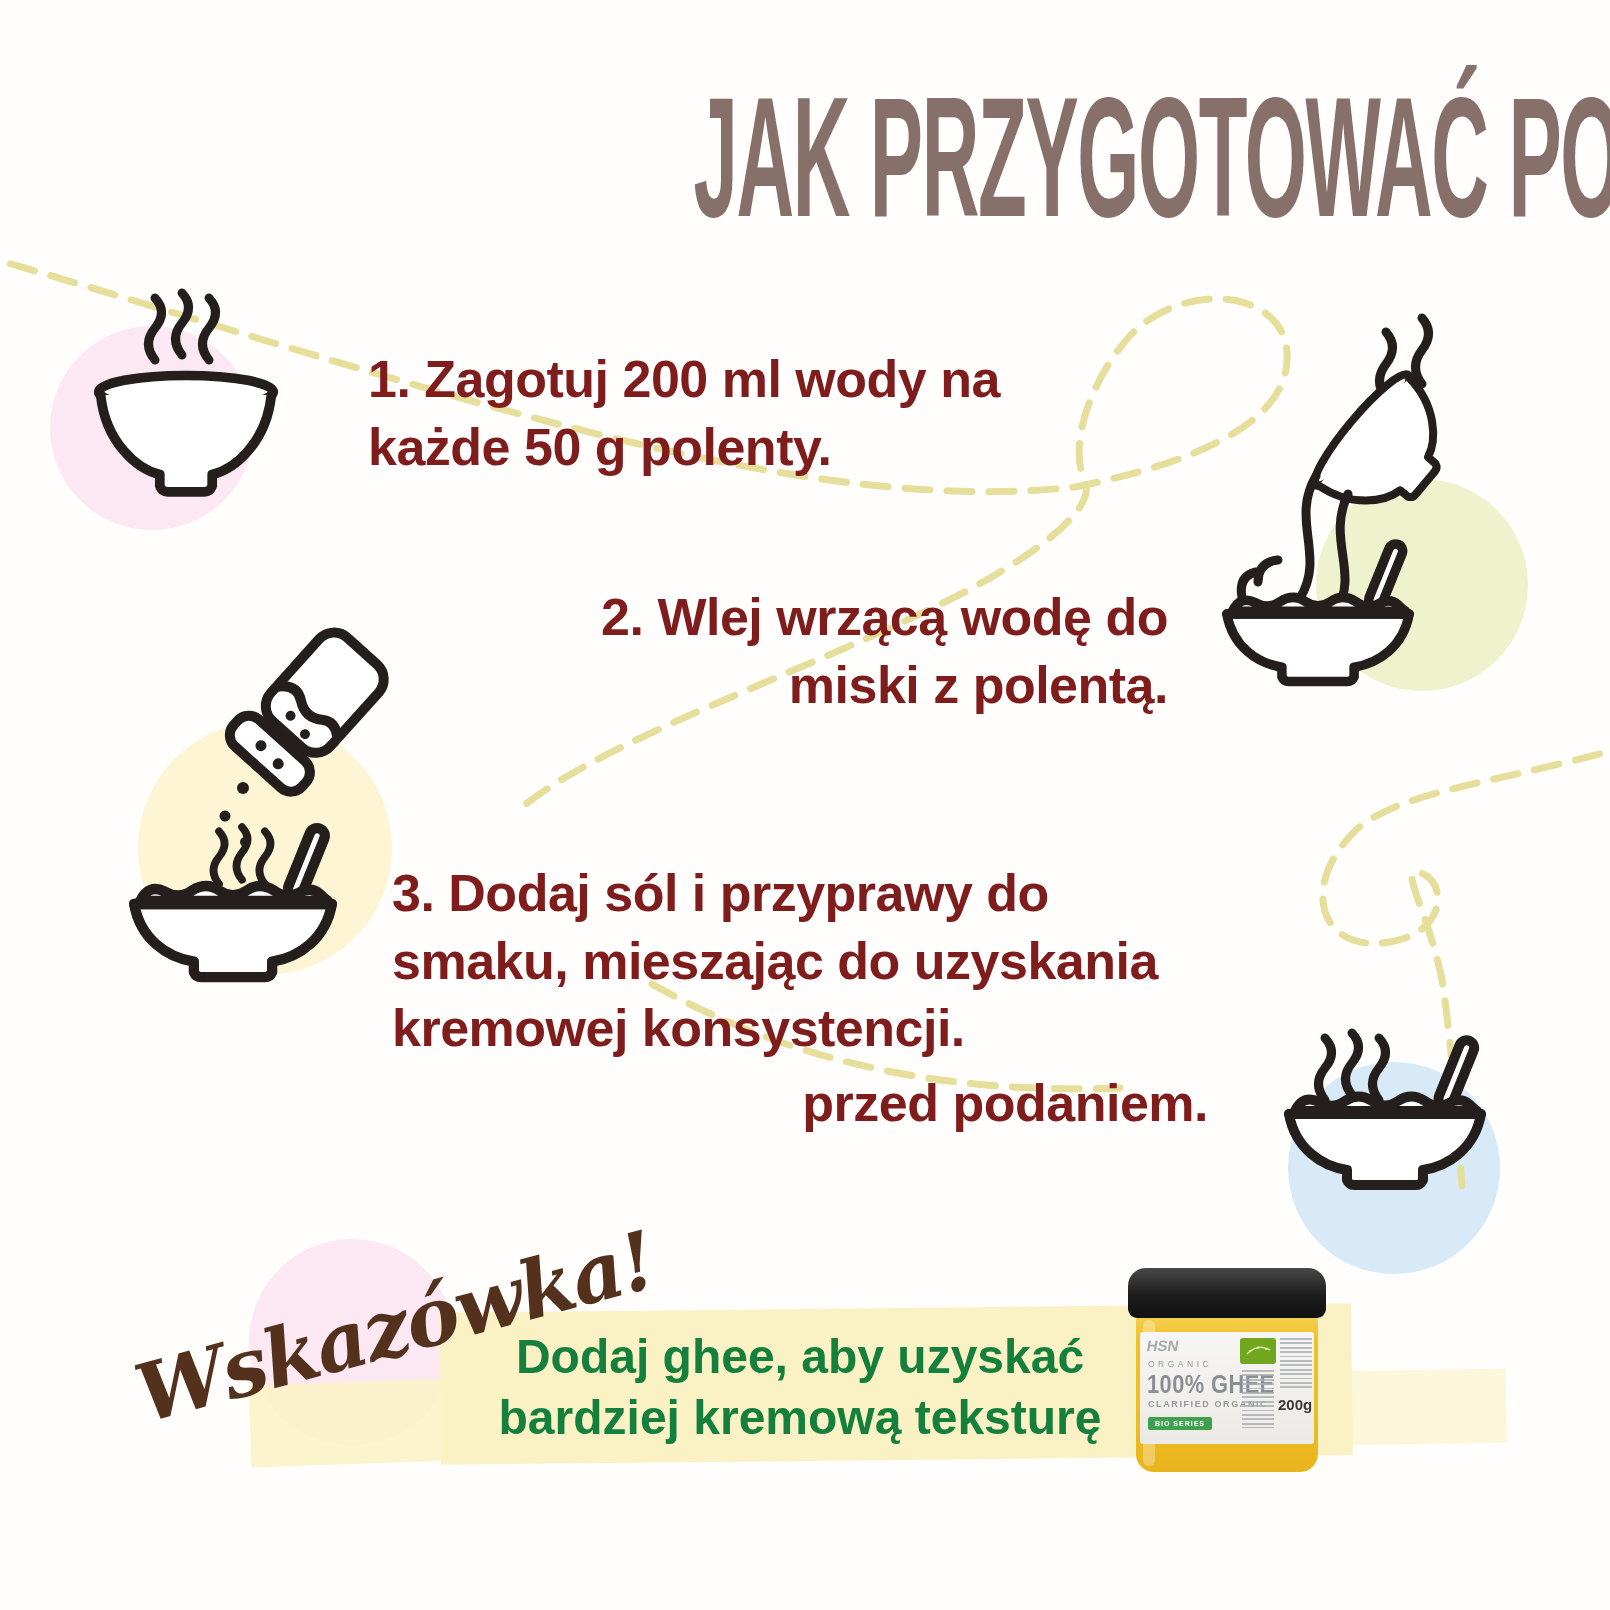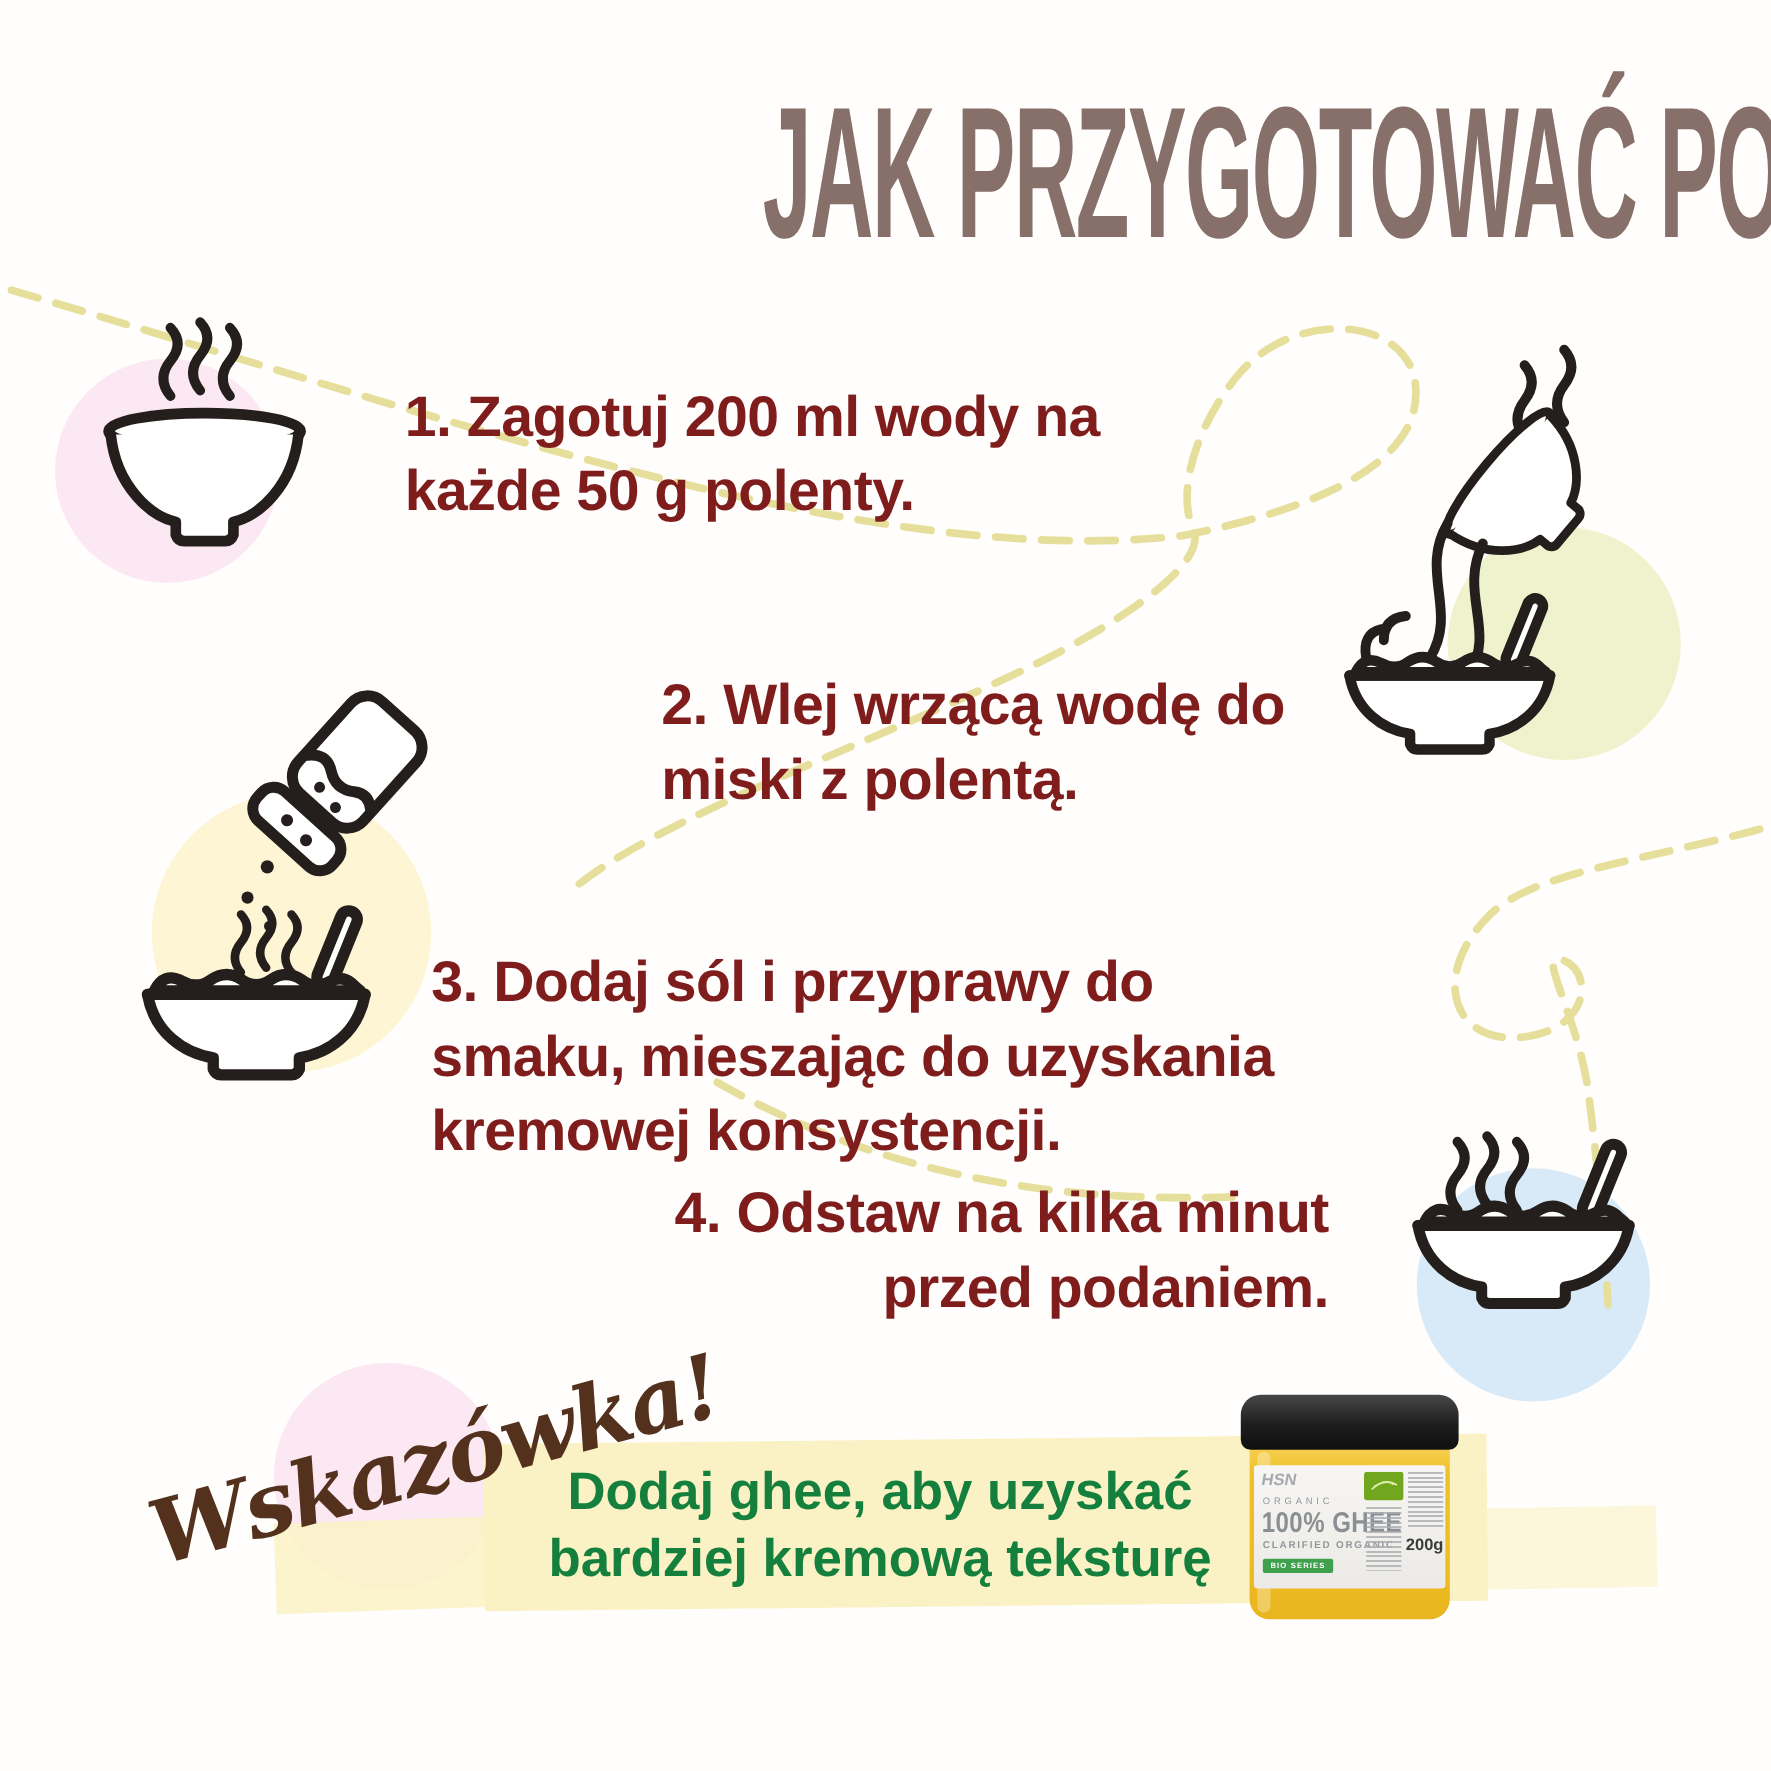--- a/index.html
+++ b/index.html
@@ -7,21 +7,21 @@
           font-family:"Liberation Sans","DejaVu Sans",sans-serif;}
   .decor{position:absolute;left:0;top:0;width:1610px;height:1610px;}
   .dash{fill:none;stroke:#e6df9c;stroke-width:7;stroke-dasharray:25 17;stroke-linecap:round;}
   .stream{fill:none;stroke:#241f1c;stroke-width:9;stroke-linecap:round;}
   .title-wrap{position:absolute;left:0;top:72px;width:1610px;text-align:center;}
   .title{display:inline-block;font-size:170px;font-weight:700;color:#877069;letter-spacing:-3px;
          line-height:1;white-space:nowrap;transform:scaleX(0.47);transform-origin:center;}
   .step{position:absolute;font-weight:700;font-size:52px;line-height:1.3;color:#7f1d1d;letter-spacing:-0.5px;}
   .step .ln{white-space:nowrap;}
   .s1{left:368px;top:346px;}
-  .s2{right:442px;top:608px;}
+  .s2{right:442px;top:584px;text-align:right;}
   .s3{left:392px;top:836px;margin-top:24px;}
   .s4{right:402px;top:1070px;text-align:right;}
   .wsk{position:absolute;left:130px;top:1288px;width:470px;text-align:center;
        font-family:"DejaVu Serif","Liberation Serif",serif;font-style:italic;font-weight:700;
        font-size:80px;color:#53311d;letter-spacing:-2px;transform:rotate(-15deg);}
   .tip{position:absolute;left:470px;top:1326px;width:660px;text-align:center;font-weight:700;
        font-size:48px;line-height:1.28;color:#15803d;}
   .tip .ln{white-space:nowrap;}
   
   .jar{position:absolute;left:1136px;top:1268px;width:182px;height:208px;}
@@ -154,21 +154,20 @@
   <div class="step s2">
     <div class="ln">2. Wlej wrzącą wodę do</div>
     <div class="ln">miski z polentą.</div>
   </div>
   <div class="step s3">
     <div class="ln">3. Dodaj sól i przyprawy do</div>
     <div class="ln">smaku, mieszając do uzyskania</div>
     <div class="ln">kremowej konsystencji.</div>
   </div>
   <div class="step s4">
-    <div class="ln">4. Odstaw na kilka minut</div>
     <div class="ln">przed podaniem.</div>
   </div>
 
   <div class="wsk">Wskazówka!</div>
   <div class="tip">
     <div class="ln">Dodaj ghee, aby uzyskać</div>
     <div class="ln">bardziej kremową teksturę</div>
   </div>
 
   <div class="jar">

